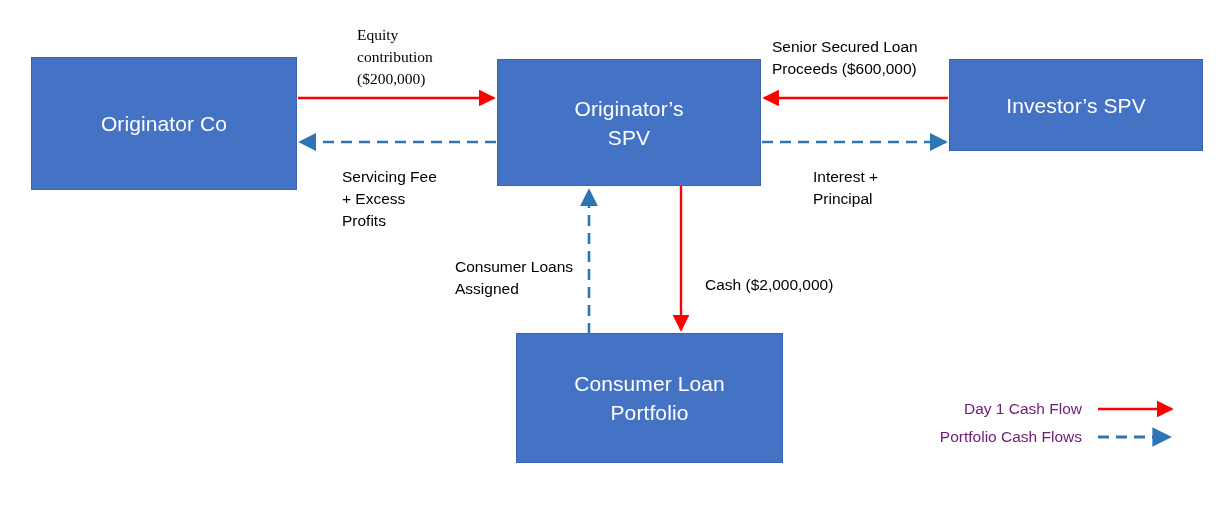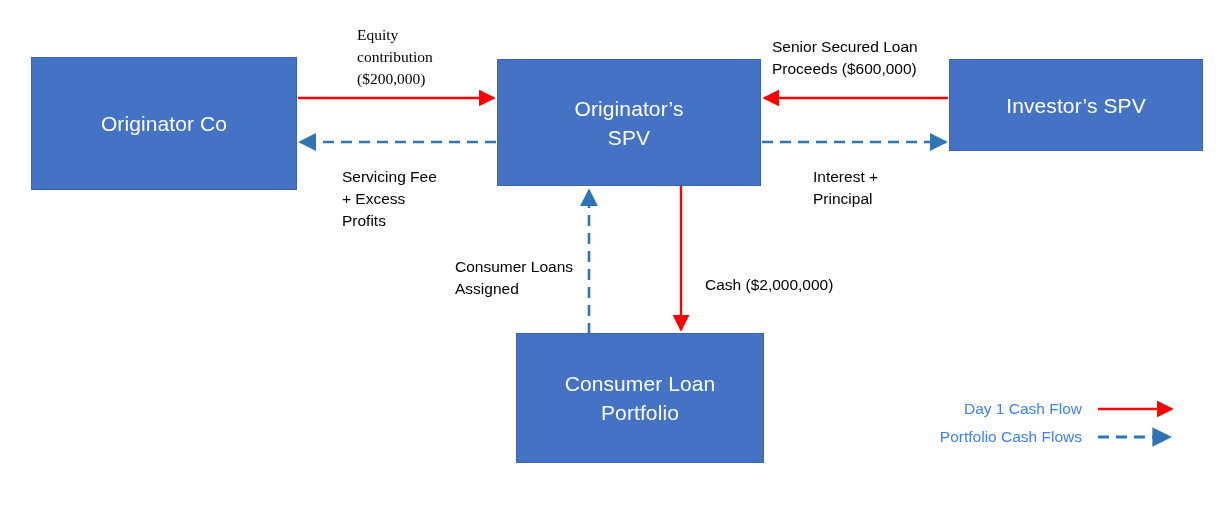--- a/index.html
+++ b/index.html
@@ -51,21 +51,21 @@
     position: absolute;
     left: 0;
     top: 0;
     width: 1220px;
     height: 510px;
     z-index: 1;
     overflow: visible;
   }
   .legend-text {
     position: absolute;
-    color: #3b82f6;
+    color: #701a75;
     font-size: 15.5px;
     line-height: 22px;
     text-align: right;
     white-space: nowrap;
     z-index: 3;
   }
 </style>
 </head>
 <body>
 
@@ -103,21 +103,21 @@
 
   <div class="node" style="left:497px; top:59px; width:264px; height:127px;">
     <span class="node-label">Originator’s
 SPV</span>
   </div>
 
   <div class="node" style="left:949px; top:59px; width:254px; height:92px;">
     <span class="node-label">Investor’s SPV</span>
   </div>
 
-  <div class="node" style="left:516px; top:333px; width:248px; height:130px;">
+  <div class="node" style="left:516px; top:333px; width:267px; height:130px;">
     <span class="node-label">Consumer Loan
 Portfolio</span>
   </div>
 
   <div class="edge-label" style="left:357px; top:24px; width:140px;font-family:Liberation Serif, serif;">Equity
 contribution
 ($200,000)</div>
 
   <div class="edge-label" style="left:772px; top:36px; width:180px;">Senior Secured Loan
 Proceeds ($600,000)</div>

